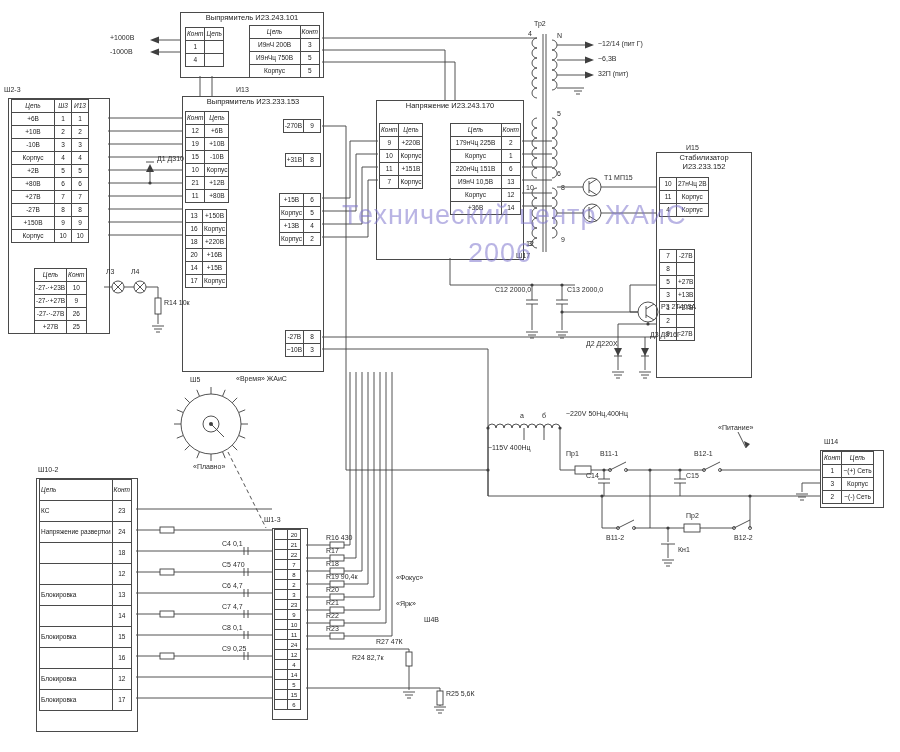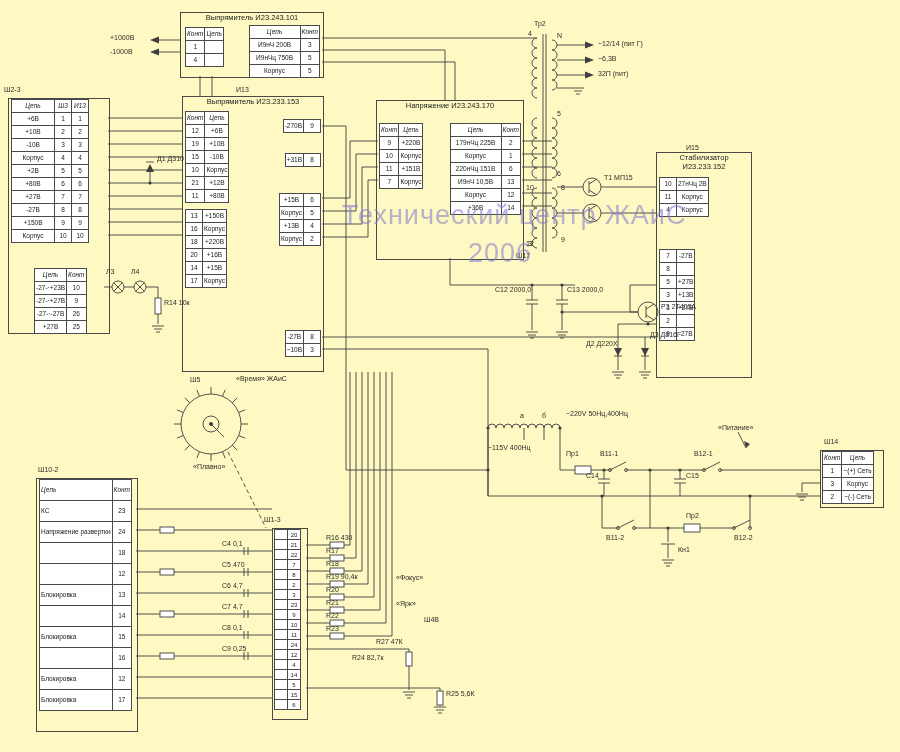--- a/index.html
+++ b/index.html
@@ -1,16 +1,16 @@
 <!DOCTYPE html>
 <html><head>
 <meta charset="utf-8">
 <style>
   html,body{margin:0;padding:0;background:#e8e8e6;}
-  #page{position:relative;width:900px;height:752px;background:#fef9c3;overflow:hidden;
+  #page{position:relative;width:900px;height:752px;background:#ffffff;overflow:hidden;
         font-family:"Liberation Sans", sans-serif;color:#222;}
   svg.wires{position:absolute;left:0;top:0;z-index:1;}
   .blk{position:absolute;border:1px solid #4a4a4a;z-index:2;}
   .btitle{position:absolute;top:1px;left:0;right:0;text-align:center;font-size:7.5px;
           line-height:1.15;color:#222;}
   table.pin{border-collapse:collapse;background:#fff;position:absolute;}
   table.pin td{border:1px solid #4a4a4a;font-size:6.5px;line-height:1;padding:0 1px;
                height:12px;min-width:14px;text-align:center;color:#222;white-space:nowrap;}
   table.pin td.hdr{font-style:italic;}
   table.sh23 td:first-child{min-width:40px;}

